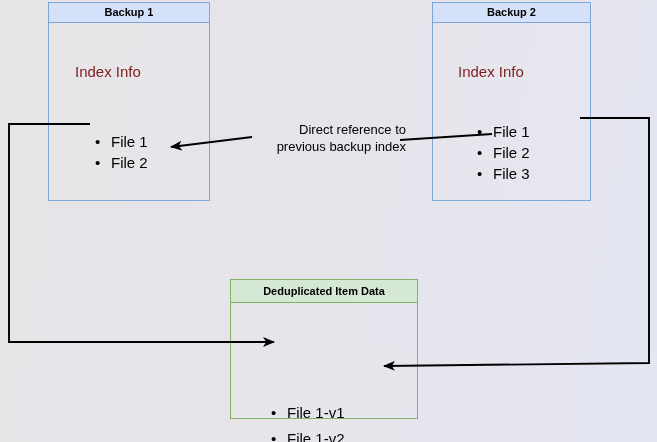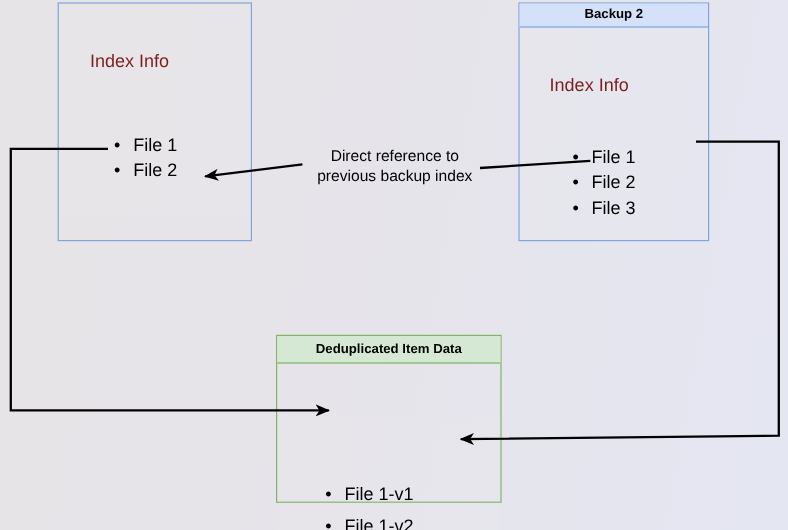--- a/index.html
+++ b/index.html
@@ -58,32 +58,33 @@
   }
   #list1{left:46px;top:108px;}
   #list2{left:44px;top:98px;}
   #list3{left:40px;top:53px;}
   #list3 li{line-height:26px;}
   #list3 li::before{line-height:26px;}
 
   
   #caption{
     position:absolute;left:252px;top:121px;width:154px;
-    text-align:center;font-size:13px;line-height:17px;color:#000;
+    text-align:right;font-size:13px;line-height:17px;color:#000;
   }
   #caption span{display:block;}
 
   svg#arrows{position:absolute;left:0;top:0;width:657px;height:442px;pointer-events:none;}
 </style>
 </head>
 <body>
 
 <div id="canvas">
 
   <div class="box blue" id="box-backup1">
+    <div class="hdr">Backup 1</div>
     <div class="body">
       <div class="index-title" id="idx1">Index Info</div>
       <ul class="filelist" id="list1">
         <li>File 1</li>
         <li>File 2</li>
       </ul>
     </div>
   </div>
 
   <div class="box blue" id="box-backup2">

